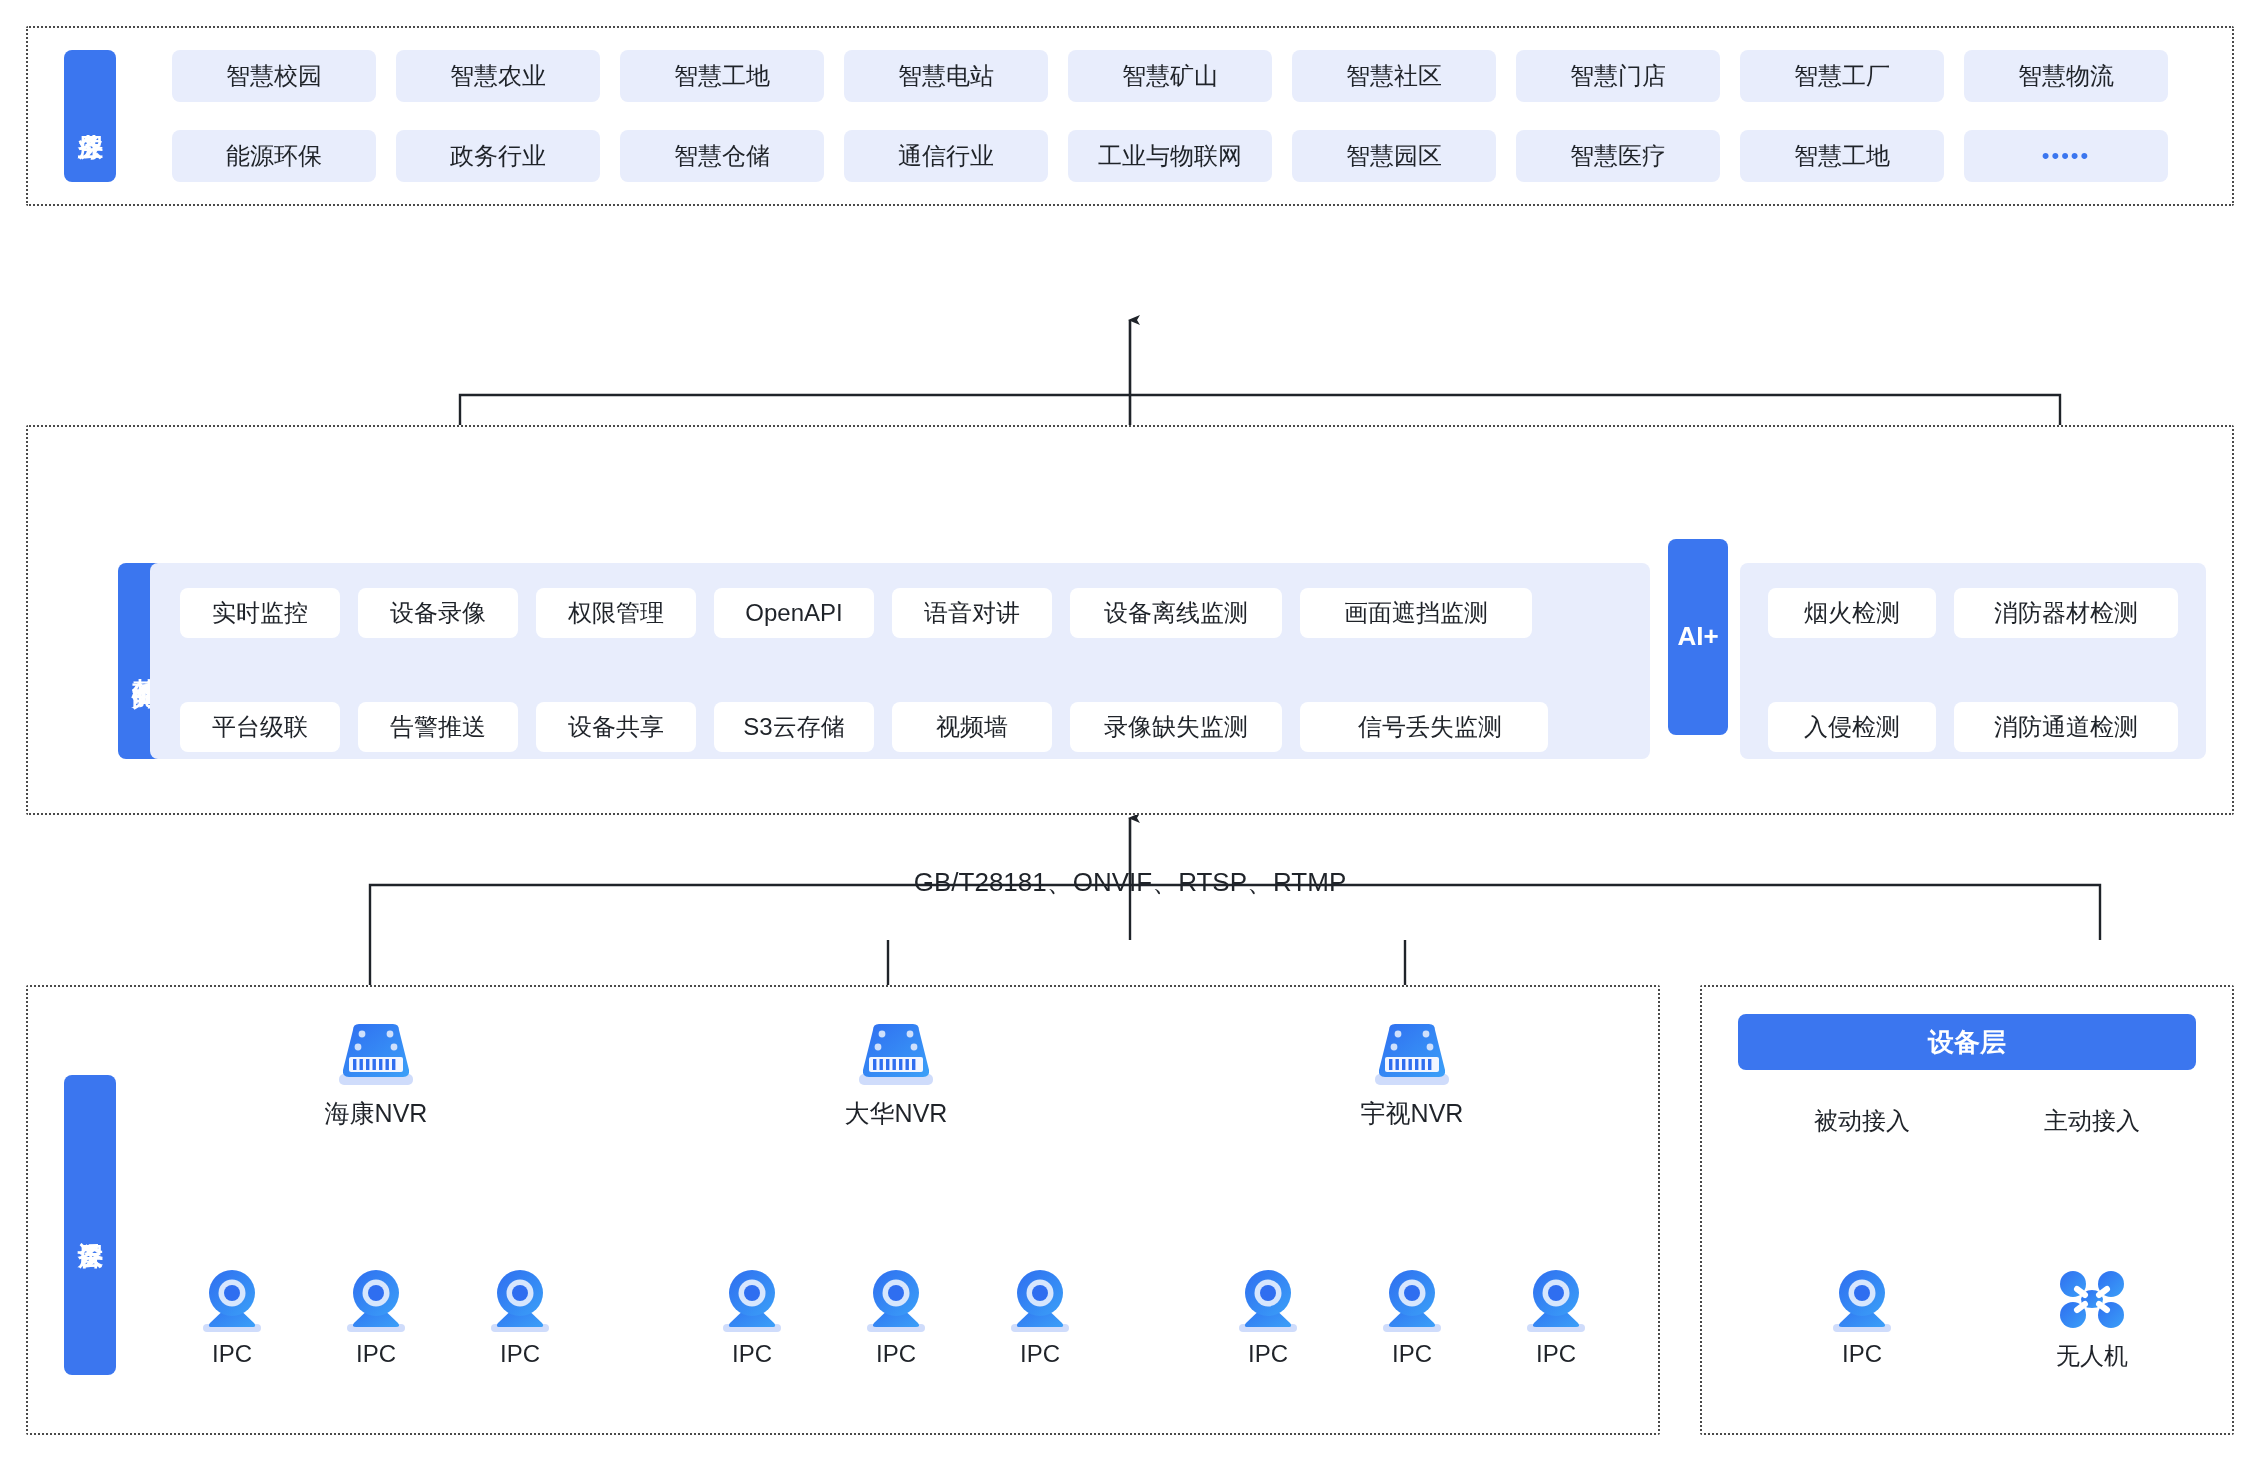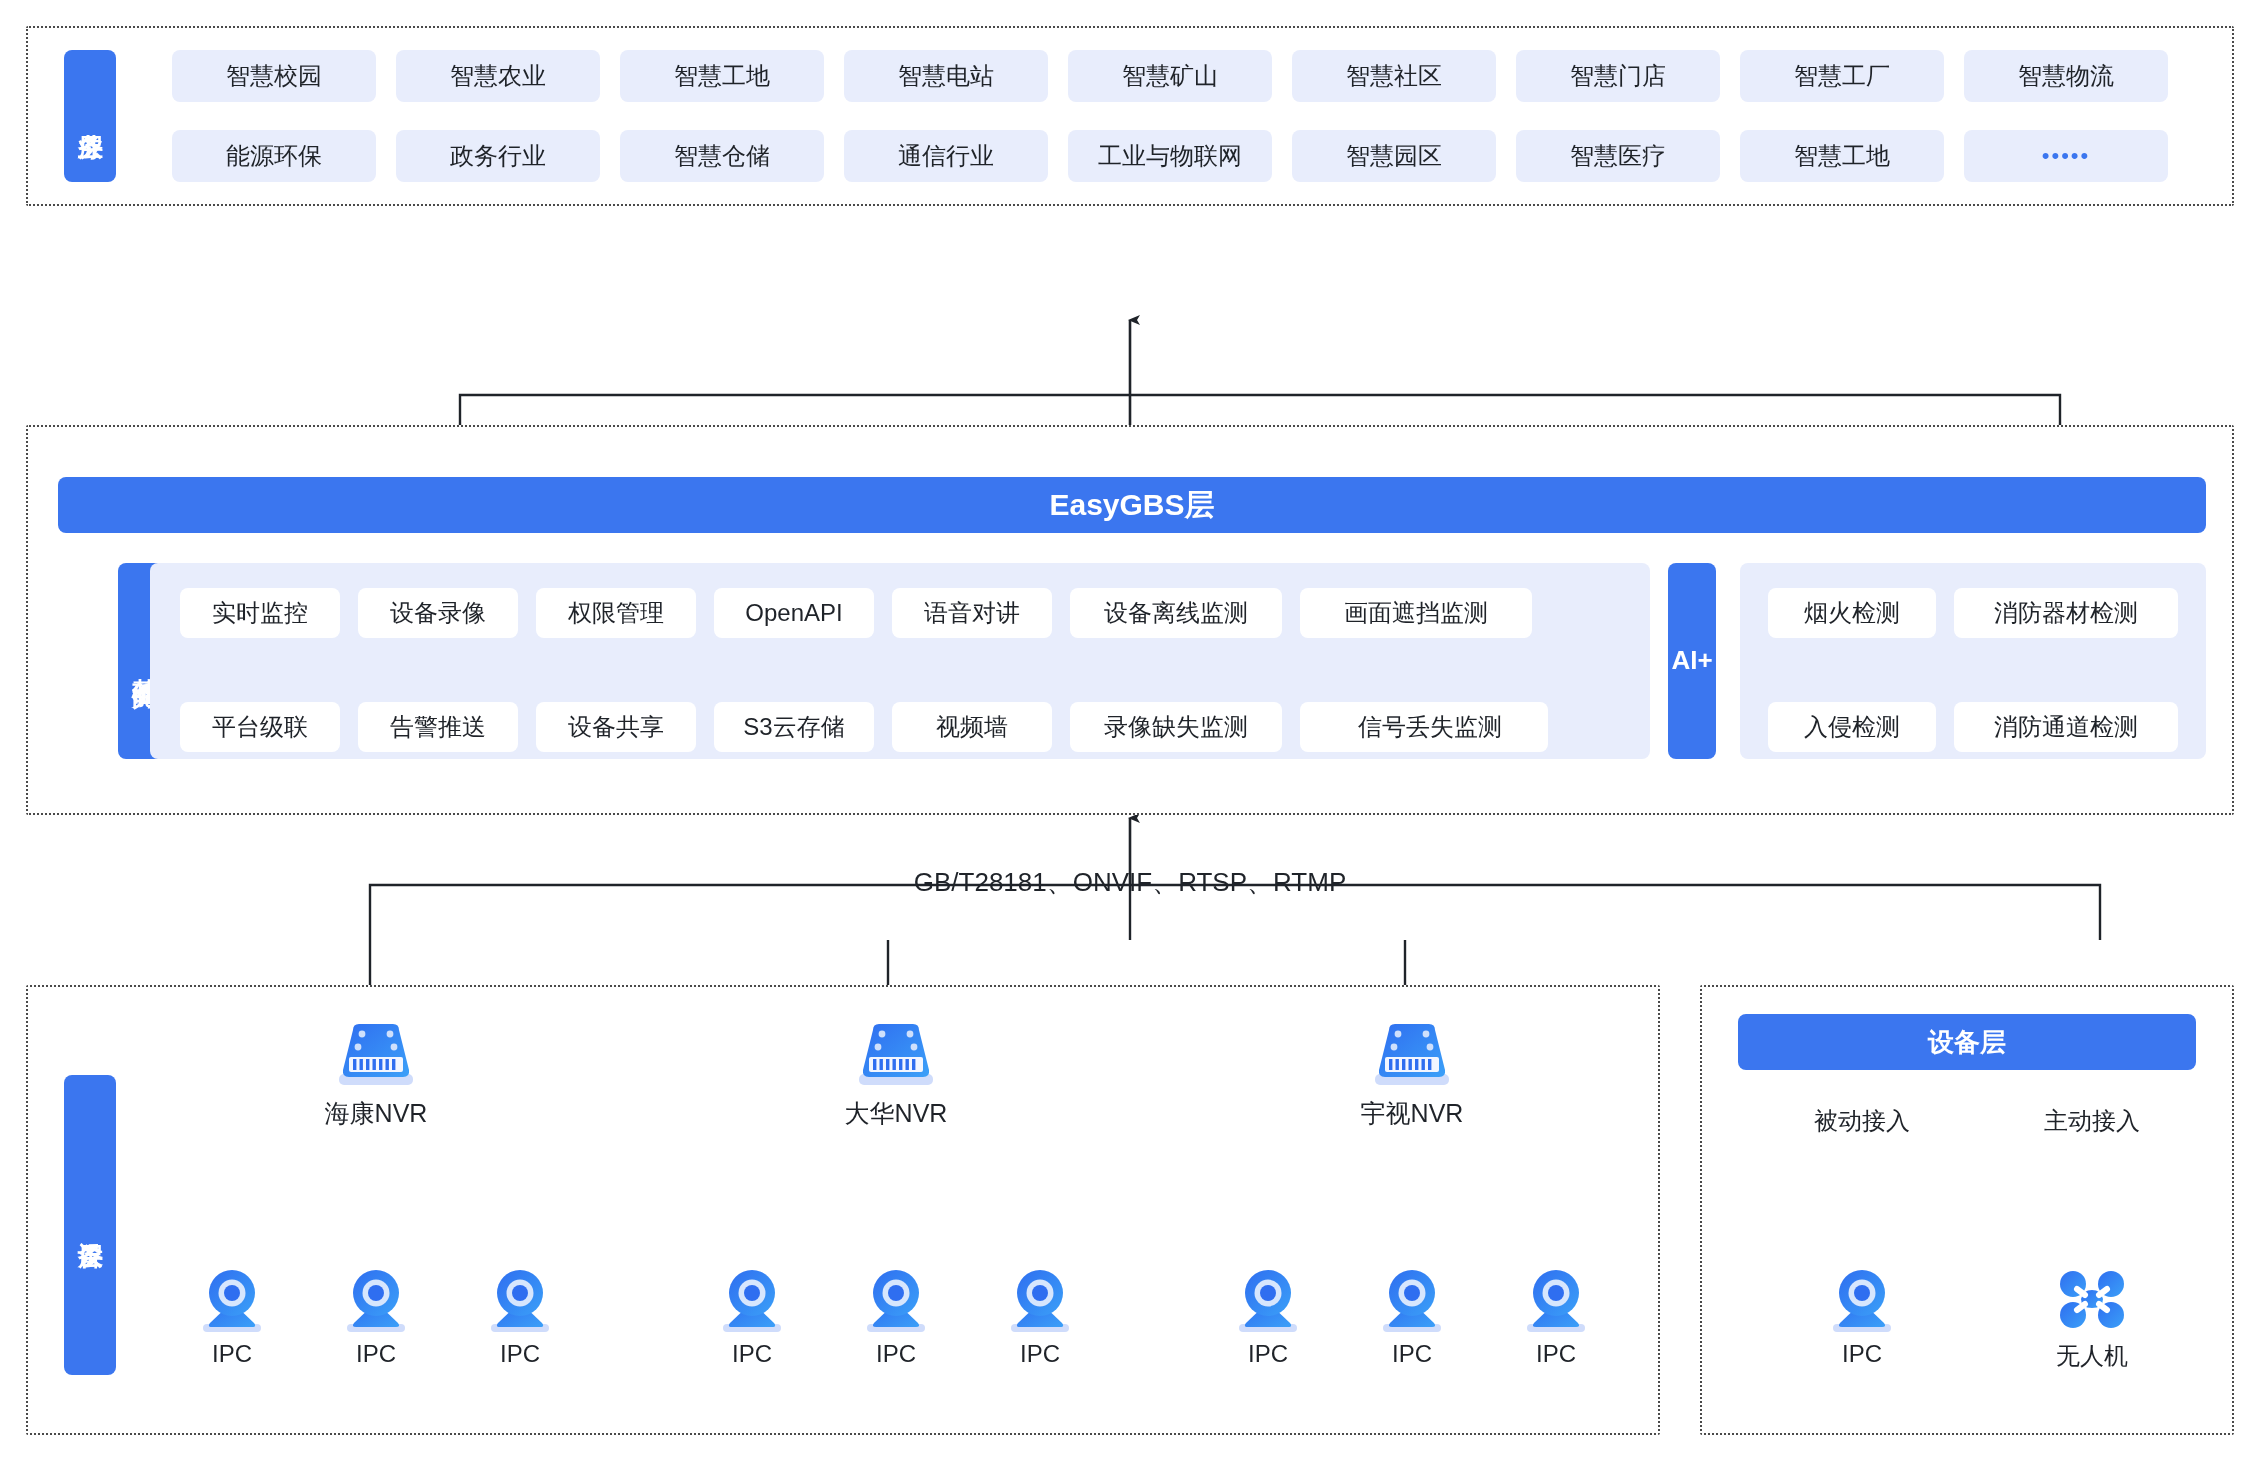--- a/index.html
+++ b/index.html
@@ -188,21 +188,20 @@
       <div class="chip" style="width: 204px;">工业与物联网</div>
       <div class="chip" style="width: 204px;">智慧园区</div>
       <div class="chip" style="width: 204px;">智慧医疗</div>
       <div class="chip" style="width: 204px;">智慧工地</div>
       <div class="chip dots" style="width: 204px;">•••••</div>
     </div>
 
 
   <div class="dashed-box" style="left:26px; top:425px; width:2208px; height:390px;"></div>
 
-  <div class="blue-bar" style="left:58px; top:477px; width:2148px; height:56px; font-size:30px;">EasyGBS层</div>
 
   <div class="side-label" style="left:118px; top:563px; width:52px; height:196px;">基础能力</div>
 
   <div class="cap-panel" style="left:150px; top:563px; width:1500px; height:196px;"></div>
 
   <div class="cap-row" style="left:180px; top:588px;">
       <div class="wchip" style="width: 160px;">实时监控</div>
       <div class="wchip" style="width: 160px;">设备录像</div>
       <div class="wchip" style="width: 160px;">权限管理</div>
       <div class="wchip" style="width: 160px;">OpenAPI</div>
@@ -213,21 +212,21 @@
   <div class="cap-row" style="left:180px; top:702px;">
       <div class="wchip" style="width: 160px;">平台级联</div>
       <div class="wchip" style="width: 160px;">告警推送</div>
       <div class="wchip" style="width: 160px;">设备共享</div>
       <div class="wchip" style="width: 160px;">S3云存储</div>
       <div class="wchip" style="width: 160px;">视频墙</div>
       <div class="wchip" style="width: 212px;">录像缺失监测</div>
       <div class="wchip" style="width: 248px; padding-left: 22px;">信号丢失监测</div>
     </div>
 
-  <div class="side-label" style="left:1668px; top:563px; width:48px; height:196px; writing-mode:horizontal-tb; font-size:26px; letter-spacing:0;">AI+</div>
+  <div class="side-label" style="left:1668px; top:539px; width:60px; height:196px; writing-mode:horizontal-tb; font-size:26px; letter-spacing:0;">AI+</div>
 
   <div class="cap-panel" style="left:1740px; top:563px; width:466px; height:196px;"></div>
 
   <div class="cap-row" style="left:1768px; top:588px;">
       <div class="wchip" style="width: 168px;">烟火检测</div>
       <div class="wchip" style="width: 224px;">消防器材检测</div>
     </div>
   <div class="cap-row" style="left:1768px; top:702px;">
       <div class="wchip" style="width: 168px;">入侵检测</div>
       <div class="wchip" style="width: 224px;">消防通道检测</div>

